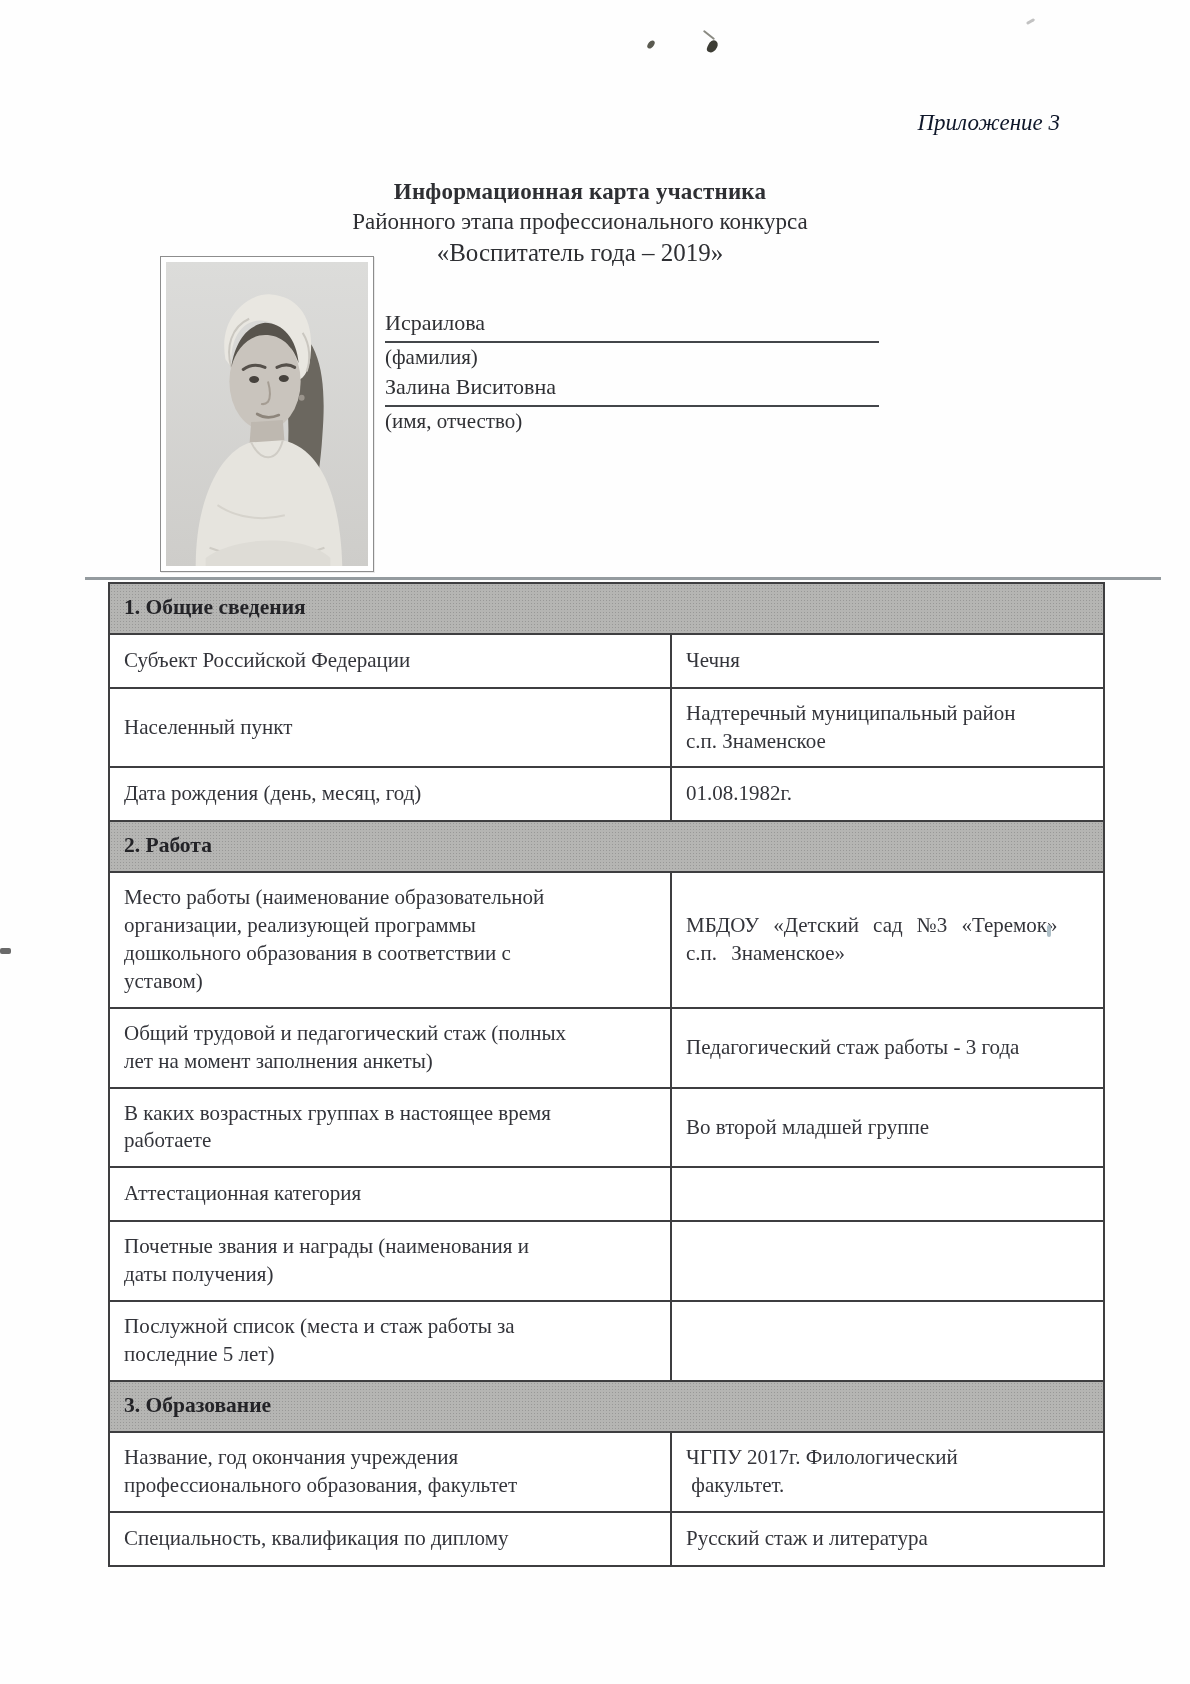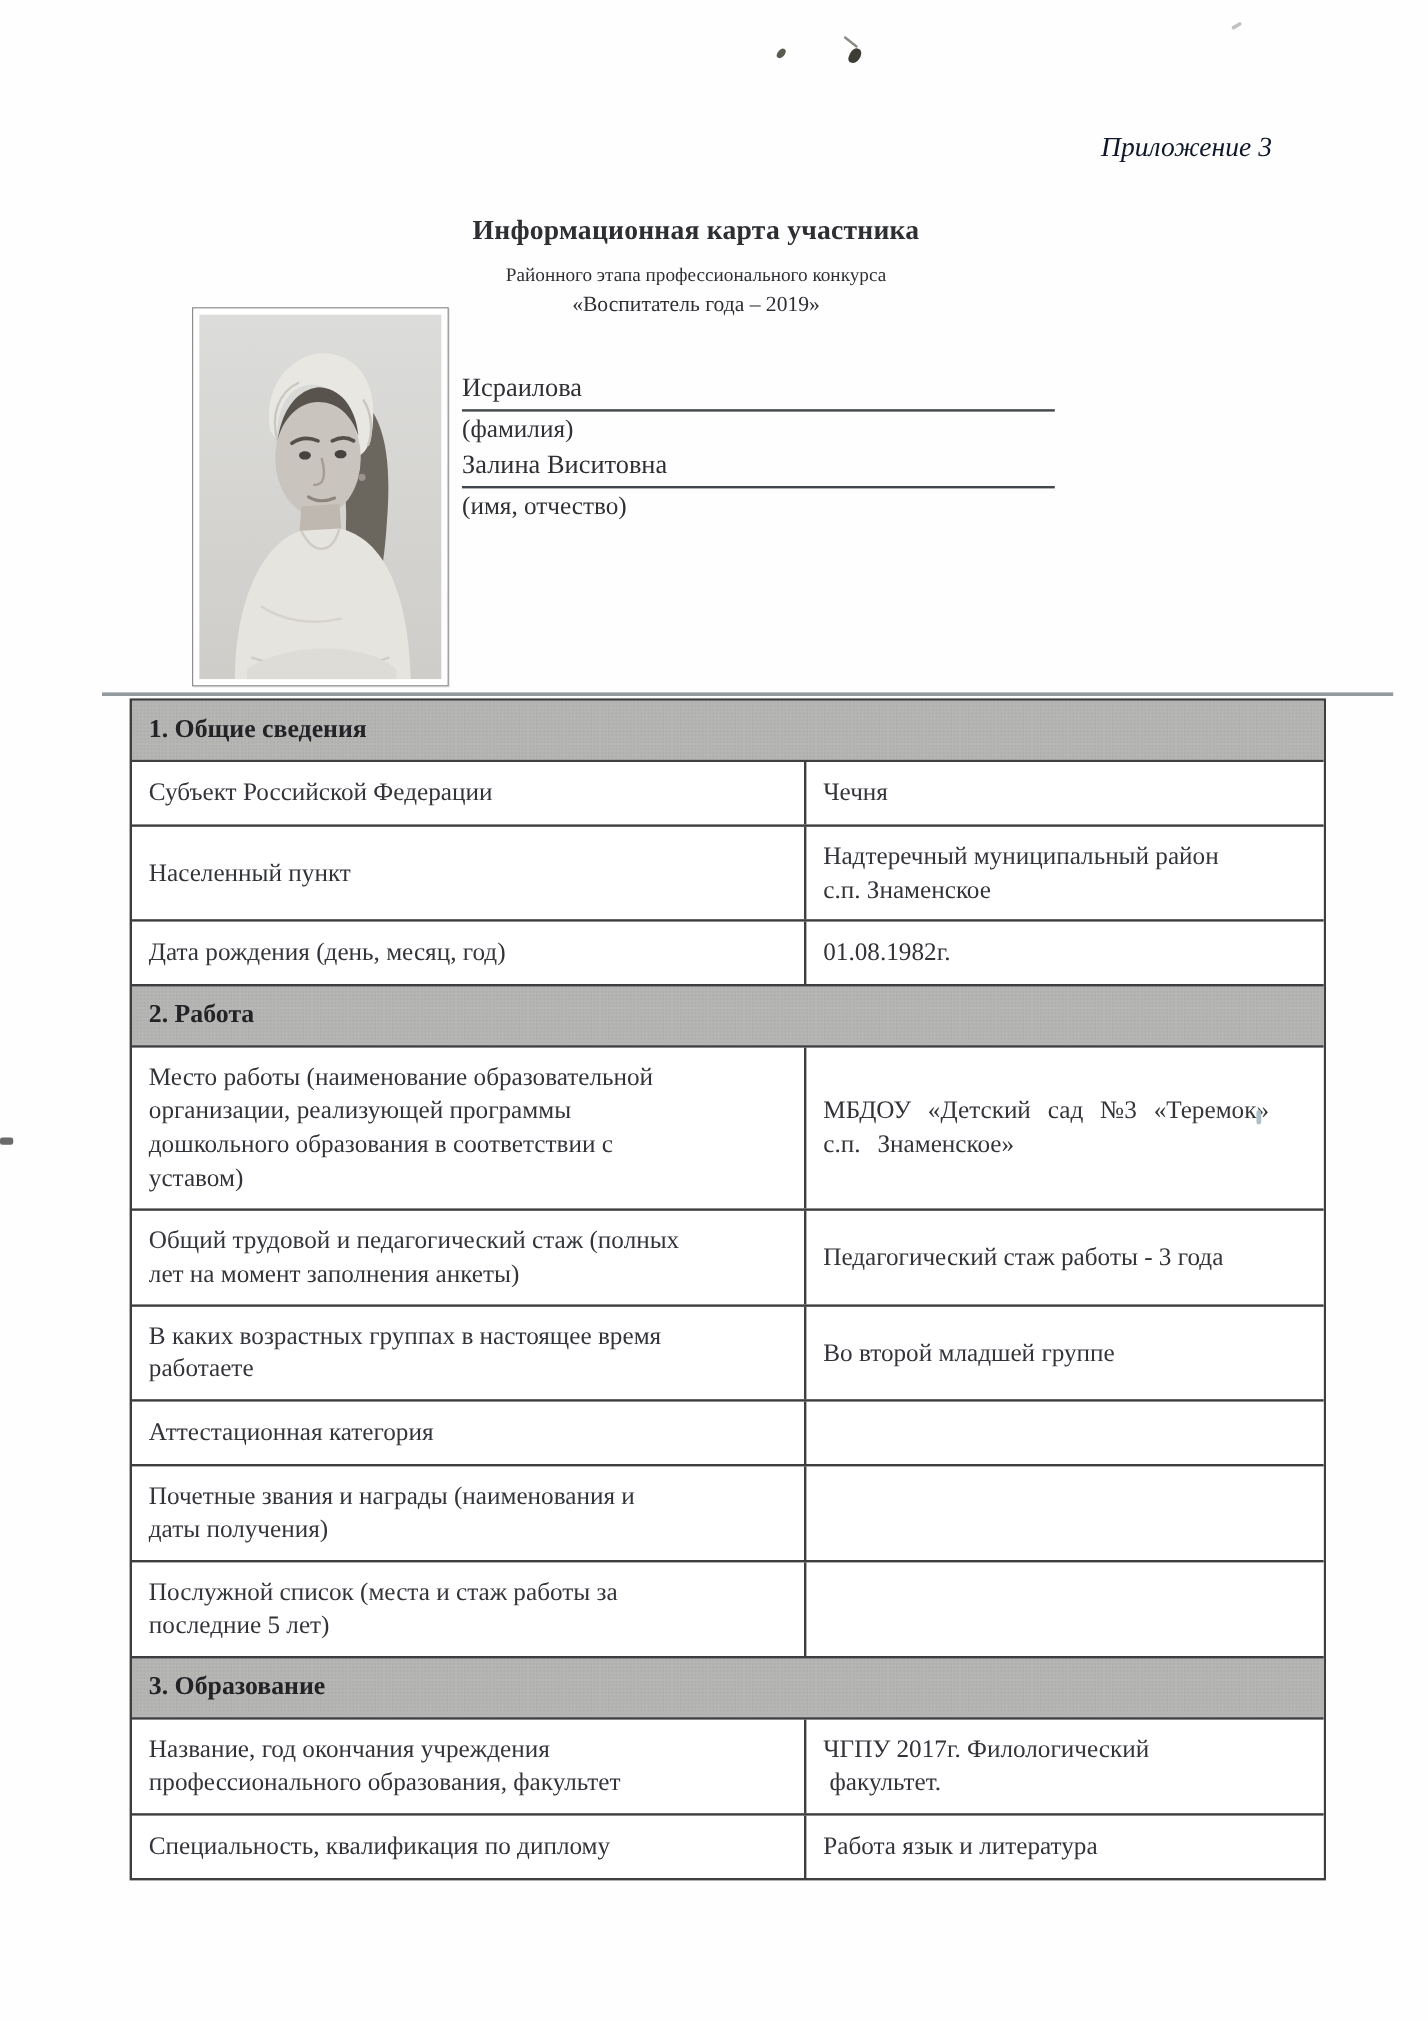--- a/index.html
+++ b/index.html
@@ -12,22 +12,22 @@
     overflow:hidden;
   }
   
   .annex{
     position:absolute;top:110px;left:850px;width:210px;
     text-align:right;font-style:italic;font-size:23px;color:#0f172a;
   }
   
   .title-block{position:absolute;top:179px;left:150px;width:860px;text-align:center;color:#2e2f33;}
   .title-1{font-weight:bold;font-size:23px;letter-spacing:.2px;}
-  .title-2{font-size:16px;margin-top:16px;}
-  .title-3{font-size:18px;margin-top:4px;}
+  .title-2{font-size:23px;margin-top:4px;}
+  .title-3{font-size:25px;margin-top:4px;}
   
   .photo-frame{
     position:absolute;left:160px;top:256px;width:214px;height:316px;
     background:#ffffff;border:1px solid #8d8d8d;padding:5px;box-sizing:border-box;
     box-shadow:1px 1px 0 rgba(0,0,0,.08);
   }
   .photo-frame svg{width:100%;height:100%;display:block;}
   
   .name-block{position:absolute;left:385px;top:310px;width:494px;font-size:22px;color:#2f3034;}
   .name-line{border-bottom:2px solid #43464a;padding-bottom:1px;min-height:30px;}
@@ -166,21 +166,21 @@
         <div class="cell value"></div>
       </div>
       <div class="sec-header">3. Образование</div>
       <div class="row">
         <div class="cell label">Название, год окончания учреждения профессионального образования, факультет</div>
         <div class="cell value">ЧГПУ 2017г. Филологический
 &nbsp;факультет.</div>
       </div>
       <div class="row">
         <div class="cell label">Специальность, квалификация по диплому</div>
-        <div class="cell value">Работа язык и литература</div>
+        <div class="cell value">Русский стаж и литература</div>
       </div>
     </div>
 
   <div class="artifact a1"></div>
   <div class="artifact a2"></div>
   <div class="artifact a2b"></div>
   <div class="artifact a3"></div>
   <div class="artifact a4"></div>
   <div class="artifact a5"></div>
 </div>

